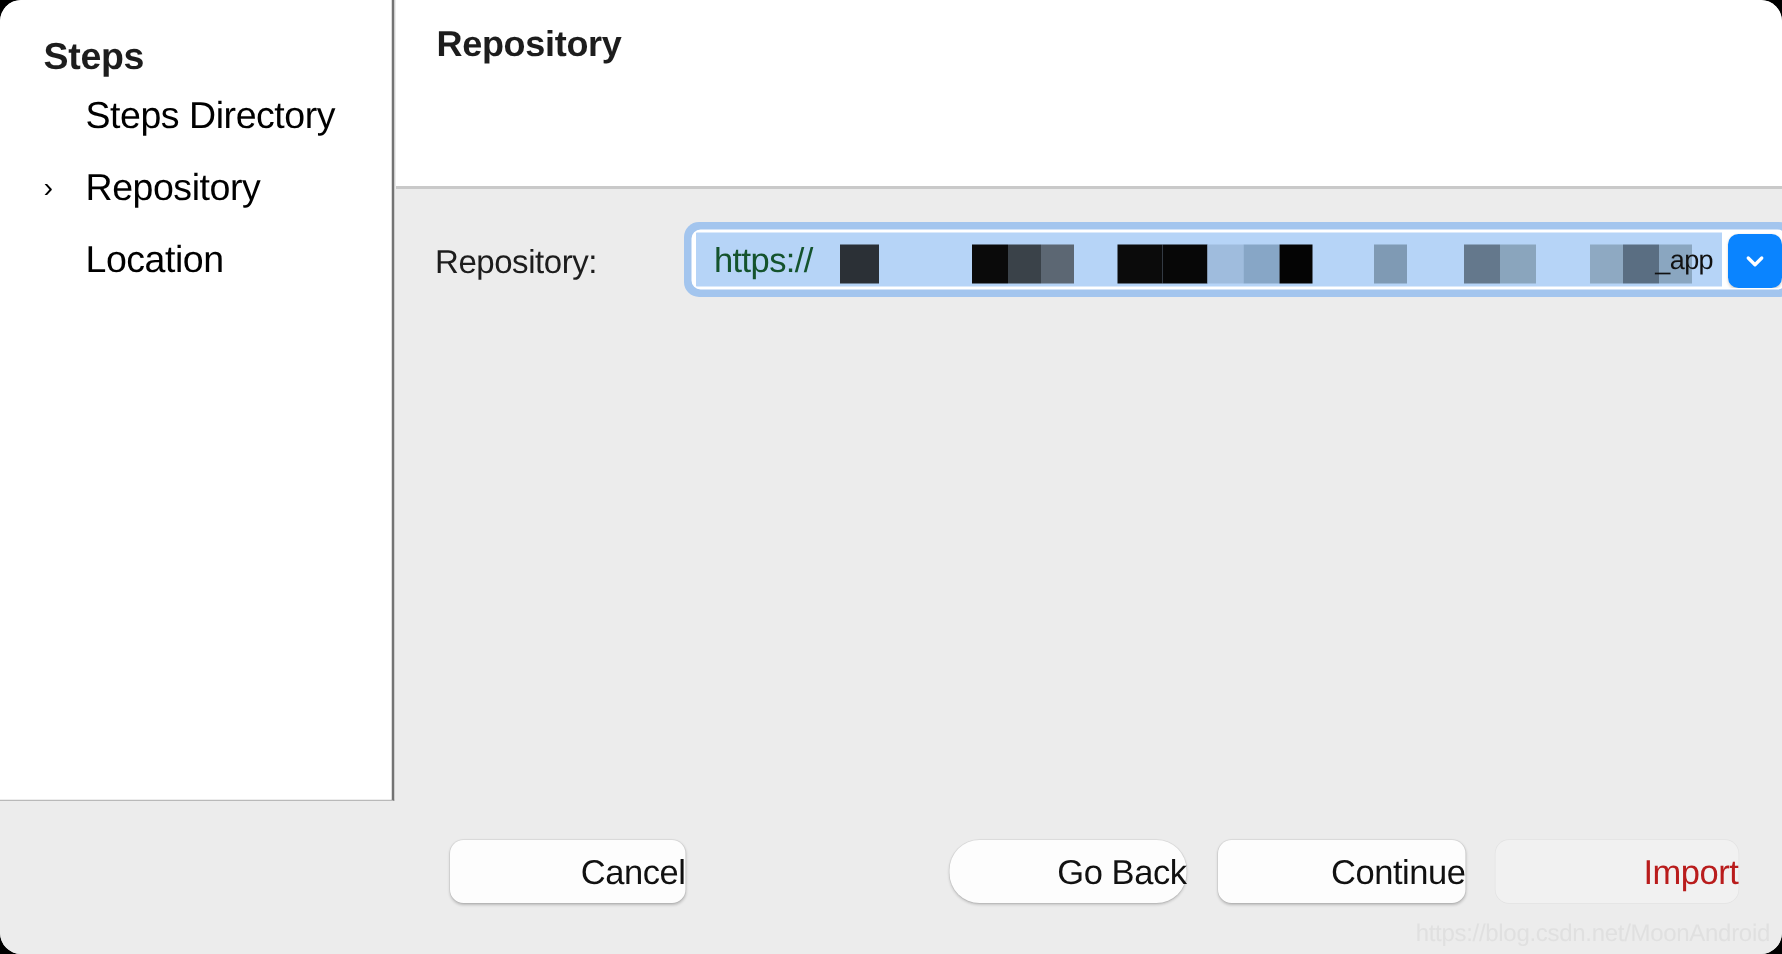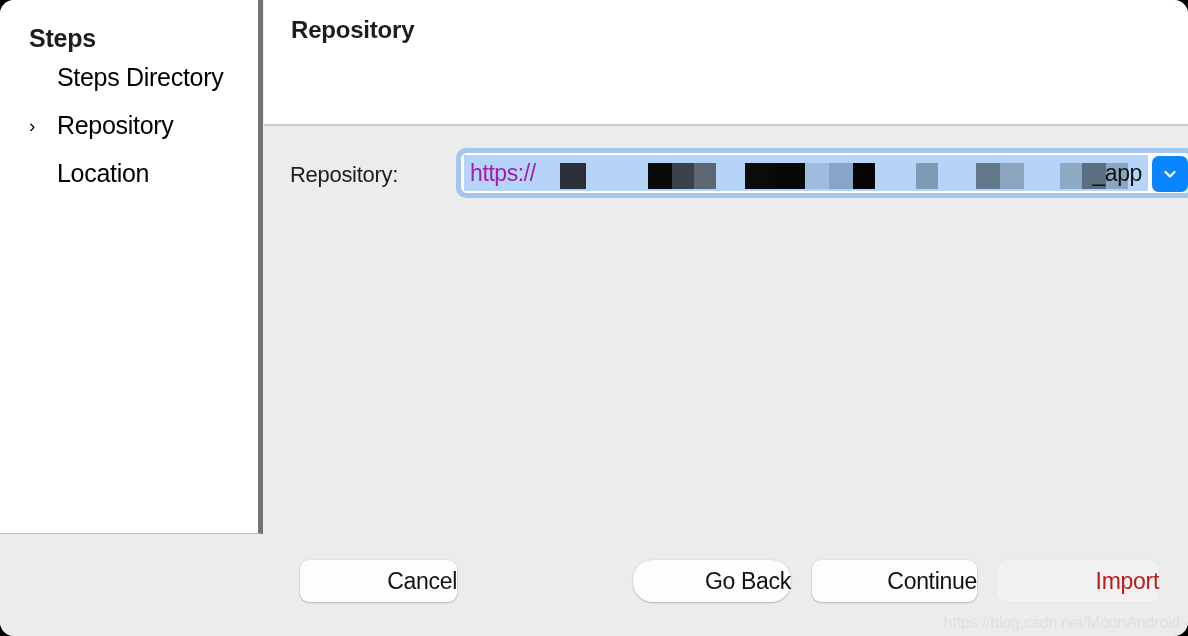--- a/index.html
+++ b/index.html
@@ -27,21 +27,21 @@
     overflow: hidden;
   }
 
   
   #steps-sidebar {
     position: absolute;
     left: 0; top: 0;
     width: 263px;
     height: 534px;
     background: #ffffff;
-    border-right: 5px solid #737373;
+    border-right: 2px solid #737373;
     border-bottom: 1px solid #b9b9b9;
     box-sizing: border-box;
     border-top-left-radius: 14px;
   }
   #steps-title {
     position: absolute;
     left: 29px;
     top: 24px;
     font-size: 25px;
     font-weight: bold;
@@ -168,31 +168,31 @@
     top: 1px;
     right: 42px;
     bottom: 1px;
     background: #b6d4f7;
     display: flex;
     align-items: center;
     overflow: hidden;
   }
   #repo-text-visible {
     font-size: 23px;
-    color: #a21caf;
+    color: #14532d;
     letter-spacing: -0.4px;
     white-space: nowrap;
-    padding-left: 6px;
+    padding-left: 12px;
     position: relative;
     z-index: 3;
   }
   #repo-text-tail {
     position: absolute;
     right: 6px;
-    font-size: 23px;
+    font-size: 18px;
     color: #111111;
     letter-spacing: -0.4px;
     white-space: nowrap;
     z-index: 3;
   }
   .redact-block {
     position: absolute;
     top: 8px;
     height: 26px;
     z-index: 2;

